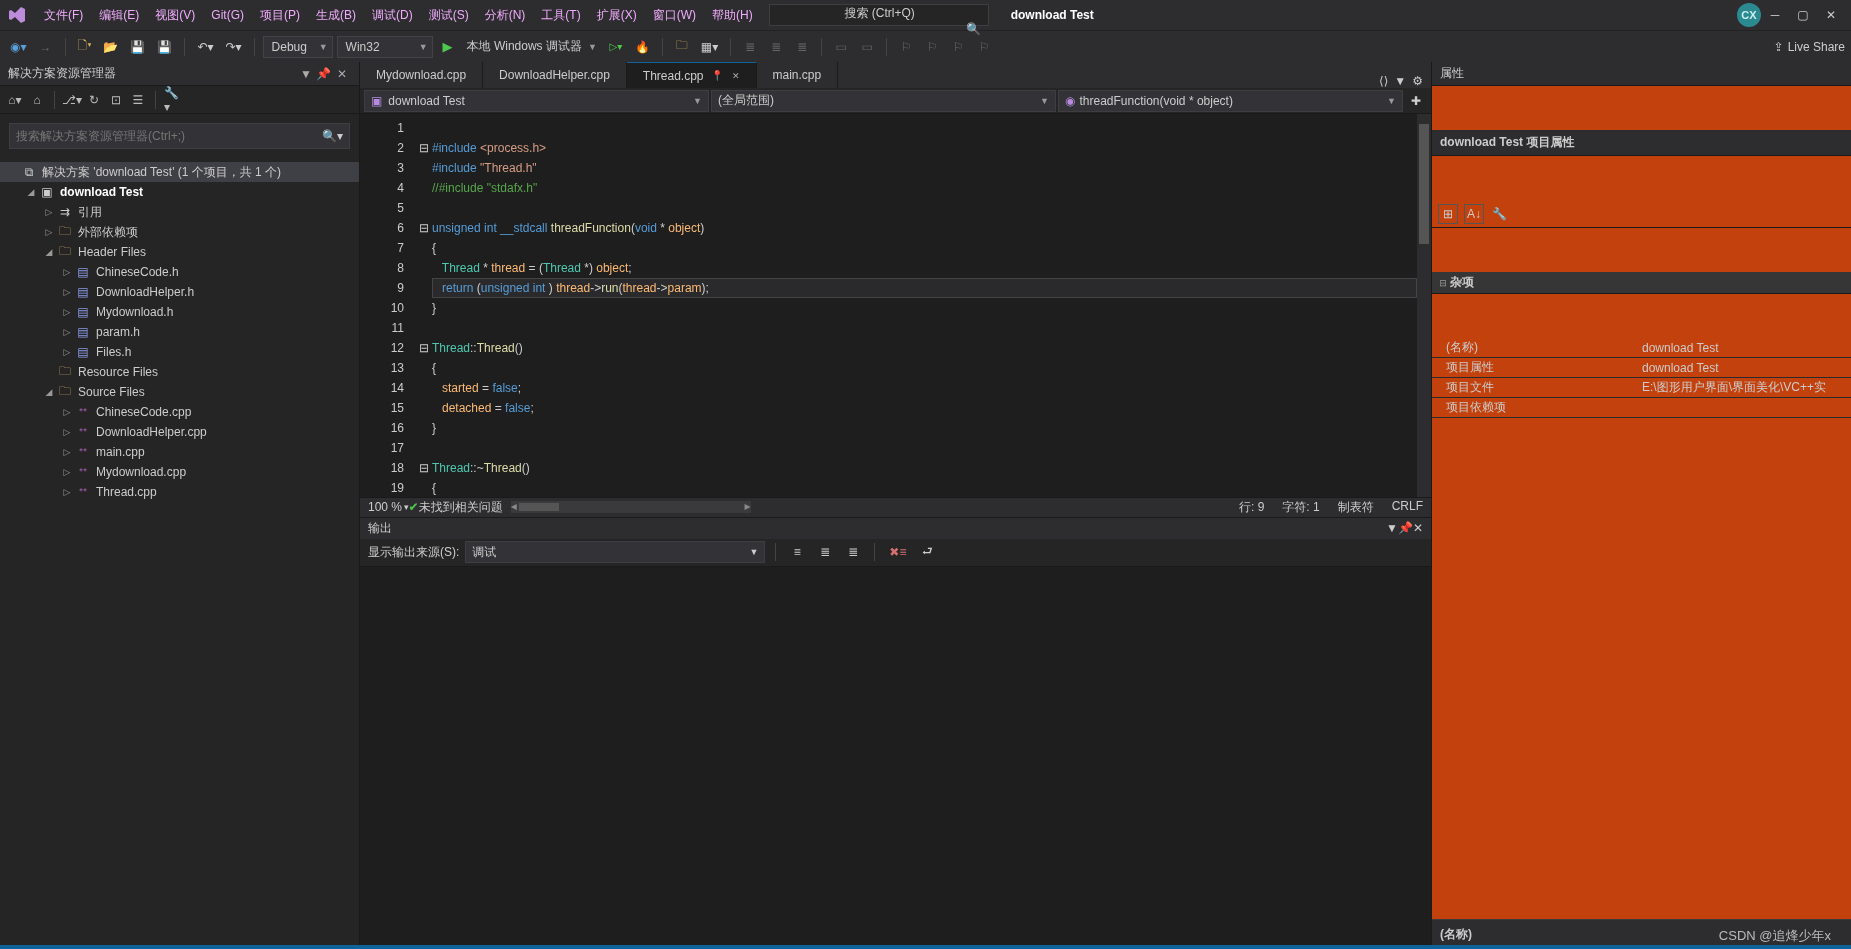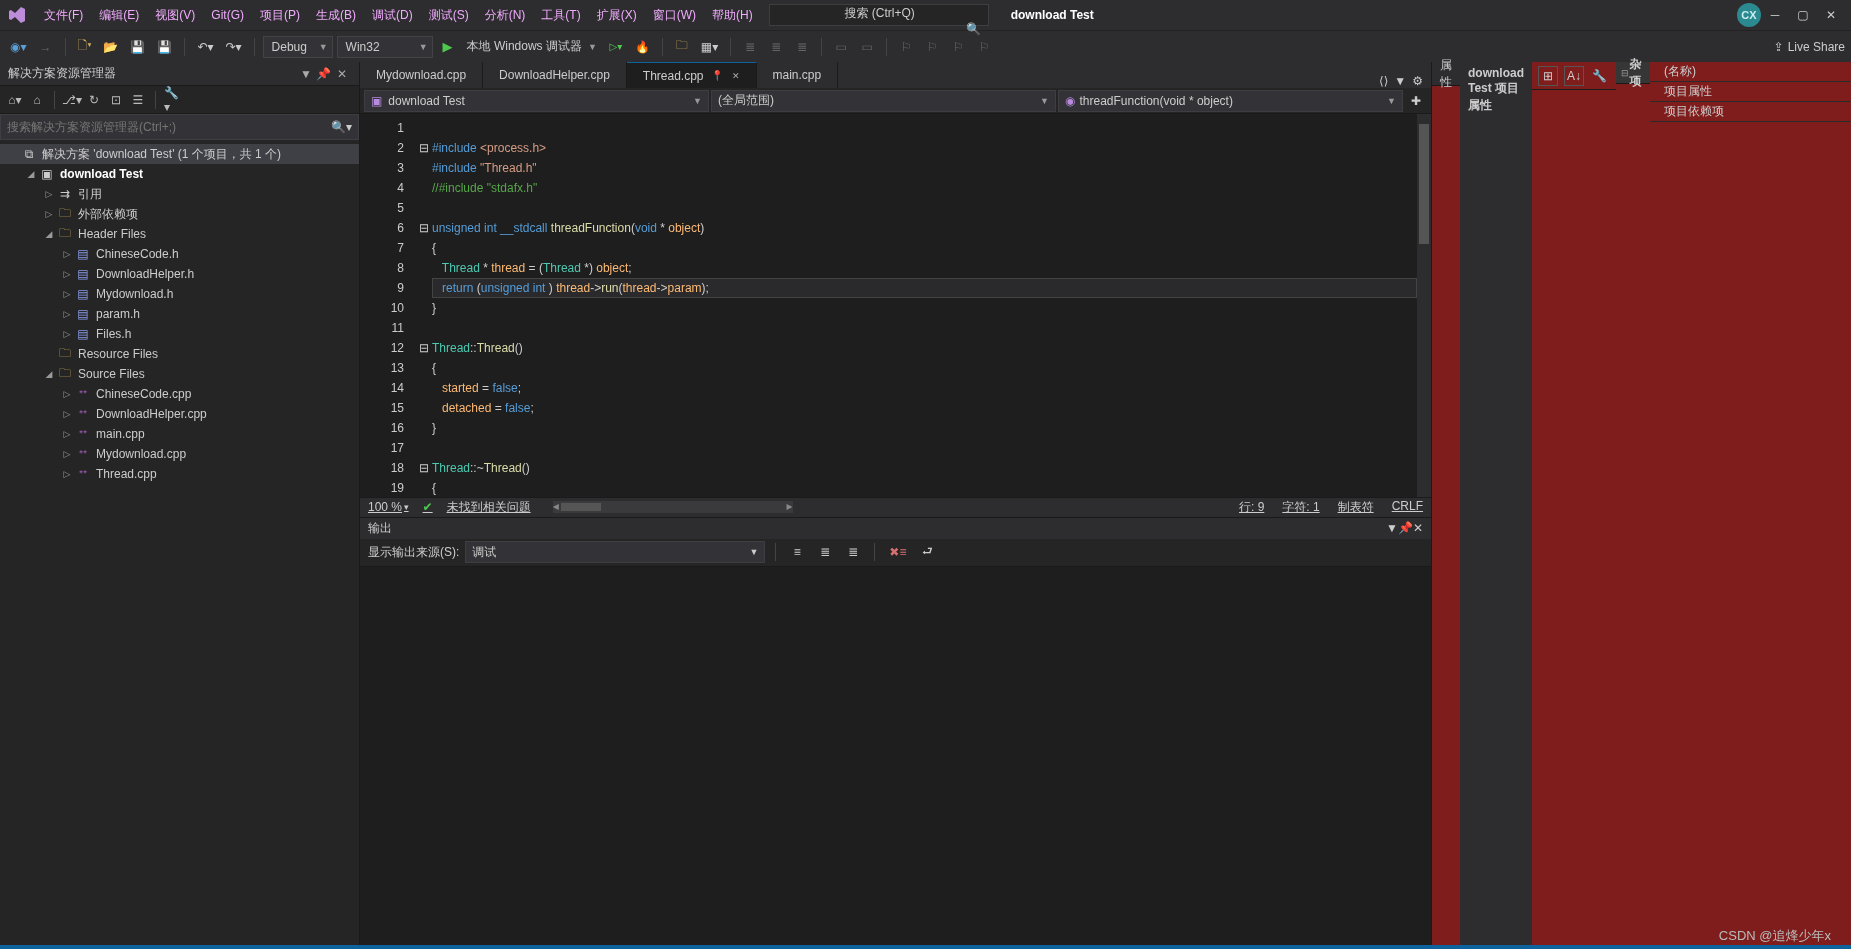--- a/index.html
+++ b/index.html
@@ -26,21 +26,21 @@
 .liveshare{margin-left:auto;display:flex;align-items:center;gap:4px;color:#ccc;}
 
 .main{display:flex;height:calc(949px - 62px);}
 
 .left-panel{width:360px;background:#252526;border-right:1px solid #1a1a1a;display:flex;flex-direction:column;}
 .panel-title{height:24px;background:#2d2d30;border-bottom:1px solid #1a1a1a;display:flex;align-items:center;padding:0 8px;}
 .panel-title .ttxt{flex:1;}
 .panel-title .tic{width:18px;text-align:center;color:#aaa;}
 .toolstrip{height:28px;background:#252526;display:flex;align-items:center;gap:4px;padding:0 6px;border-bottom:1px solid #1a1a1a;}
 .toolstrip .ic{width:18px;height:18px;display:flex;align-items:center;justify-content:center;color:#bbb;}
-.searchbar{height:26px;background:#333337;margin:0;display:flex;align-items:center;padding:6px 6px;border:1px solid #3e3e42;}
+.searchbar{height:26px;background:#333337;margin:9px;display:flex;align-items:center;padding:6px 6px;border:1px solid #3e3e42;}
 .searchbar input{flex:1;background:none;border:none;outline:none;color:#ccc;}
 .tree{flex:1;overflow:auto;padding:4px 0;}
 .tnode{display:flex;align-items:center;height:20px;padding-right:6px;white-space:nowrap;}
 .tnode.sel{background:#3f3f46;}
 .tnode .exp{width:14px;text-align:center;font-size:9px;color:#999;}
 .tnode .fic{width:18px;text-align:center;margin-right:4px;}
 .tnode .fname{color:#ccc;}
 .tnode.bold .fname{font-weight:bold;color:#fff;}
 .fld{color:#d6b15a;}
 .cpp{color:#b366cc;}
@@ -65,35 +65,35 @@
 .code .ln{height:20px;}
 .code .ln.hl{background:#2a2a2c;box-shadow:inset 0 0 0 1px #444;}
 .kw{color:#569cd6;}
 .tp{color:#4ec9b0;}
 .str{color:#d69d85;}
 .cm{color:#57a64a;}
 .fn{color:#dcdcaa;}
 .param{color:#fdba74;}
 .scrollv{width:14px;background:#2d2d30;position:relative;}
 .scrollv .thumb{position:absolute;top:10px;left:2px;right:2px;height:120px;background:#555;}
-.status{height:20px;background:#2d2d30;display:flex;align-items:center;padding:0 8px;gap:14px;border-top:1px solid #1a1a1a;font-size:11px;text-decoration:underline;}
+.status{height:20px;background:#2d2d30;display:flex;align-items:center;padding:0 8px;border-top:1px solid #1a1a1a;font-size:11px;}
 .status .zoom{display:flex;align-items:center;gap:2px;}
 .status .chk{color:#4ec94e;}
 .status .hsb{flex:0 0 240px;height:12px;background:#3a3a3d;position:relative;margin-left:8px;}
 .status .hsb .ht{position:absolute;left:8px;top:2px;bottom:2px;width:40px;background:#555;}
 .status .right{margin-left:auto;display:flex;gap:18px;}
 
 .out-title{height:22px;background:#2d2d30;display:flex;align-items:center;padding:0 8px;border-top:1px solid #1a1a1a;}
 .out-title .ot{flex:1;}
 .out-bar{height:28px;background:#252526;display:flex;align-items:center;gap:6px;padding:0 8px;border-bottom:1px solid #1a1a1a;}
 .out-combo{width:300px;height:22px;background:#333337;border:1px solid #3e3e42;display:flex;align-items:center;padding:0 6px;}
 .out-combo .dd{margin-left:auto;font-size:9px;}
 .out-body{flex:1;background:#1e1e1e;height:20px;}
 
-.right-panel{width:420px;background:#7f1d1d;border-left:1px solid #1a1a1a;display:flex;flex-direction:row;}
+.right-panel{width:420px;background:#c2410c;border-left:1px solid #1a1a1a;display:flex;flex-direction:column;gap:44px;}
 .prop-toolbar{height:28px;display:flex;align-items:center;gap:6px;padding:0 6px;border-bottom:1px solid #1a1a1a;}
 .prop-toolbar .pic{width:20px;height:20px;border:1px solid #555;display:flex;align-items:center;justify-content:center;}
 .prop-head{height:22px;background:#363636;display:flex;align-items:center;padding:0 4px;border-bottom:1px solid #1a1a1a;}
 .prop-grid{flex:1;}
 .prow{display:flex;height:20px;align-items:center;border-bottom:1px solid #2a2a2a;}
 .pk{width:210px;padding-left:14px;color:#ccc;}
 .pv{flex:1;color:#ccc;white-space:nowrap;overflow:hidden;}
 .prop-foot{border-top:1px solid #3a3a3a;padding:6px 8px;background:#2d2d30;}
 
 .watermark{position:absolute;right:20px;bottom:4px;color:#bbb;font-size:13px;}
@@ -445,20 +445,24 @@
     <div class="prop-grid" id="pgrid">
         <div class="prow">
           <div class="pk">(名称)</div>
           <div class="pv">download Test</div>
         </div>
         <div class="prow">
           <div class="pk">项目属性</div>
           <div class="pv">download Test</div>
         </div>
         <div class="prow">
+          <div class="pk">项目文件</div>
+          <div class="pv">E:\图形用户界面\界面美化\VC++实</div>
+        </div>
+        <div class="prow">
           <div class="pk">项目依赖项</div>
           <div class="pv"></div>
         </div>
       </div>
     <div class="prop-foot">
       <div style="font-weight:bold">(名称)</div>
     </div>
   </div>
 </div>
 

